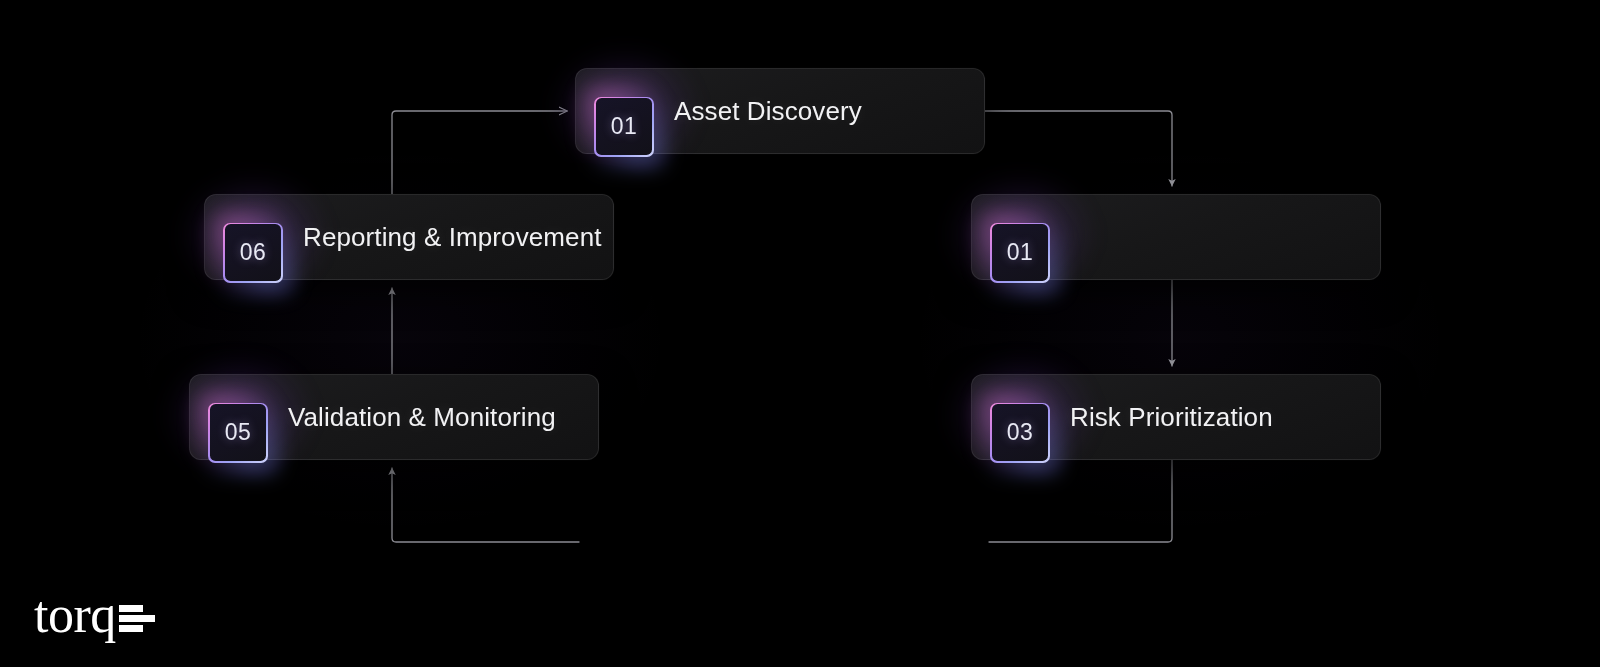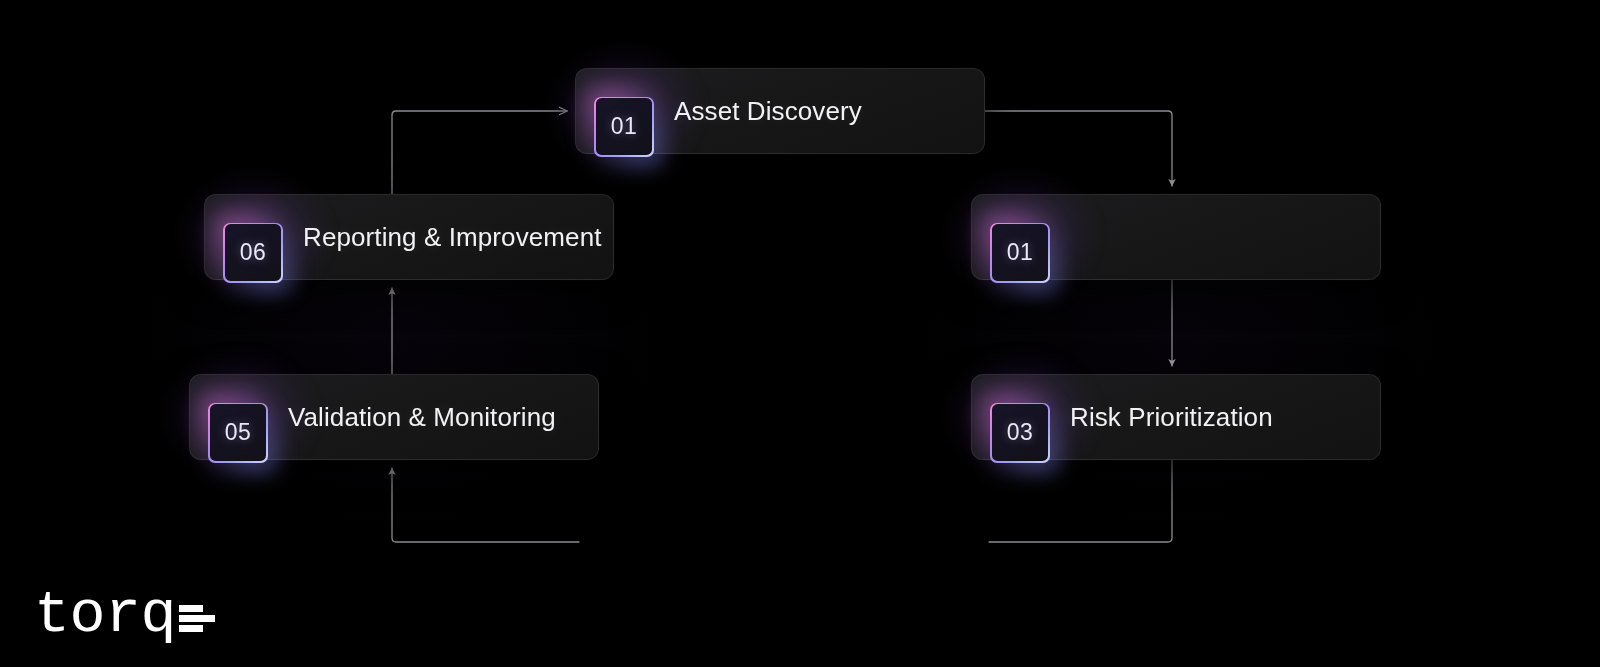--- a/index.html
+++ b/index.html
@@ -149,25 +149,25 @@
   
   #logo {
     position: absolute;
     left: 34px;
     bottom: 30px;
     display: flex;
     align-items: flex-end;
     height: 44px;
   }
   .logo-word {
-    font-size: 60px;
+    font-size: 52px;
     line-height: 44px;
     letter-spacing: -0.5px;
     color: #ffffff;
-    font-family: Liberation Mono, monospace;
+    font-family: Liberation Serif, serif;
     margin-top: 40px;
   }
   .logo-mark {
     position: relative;
     width: 36px;
     height: 32px;
     margin-left: 3px;
     margin-bottom: 3px;
   }
   .logo-mark i {

